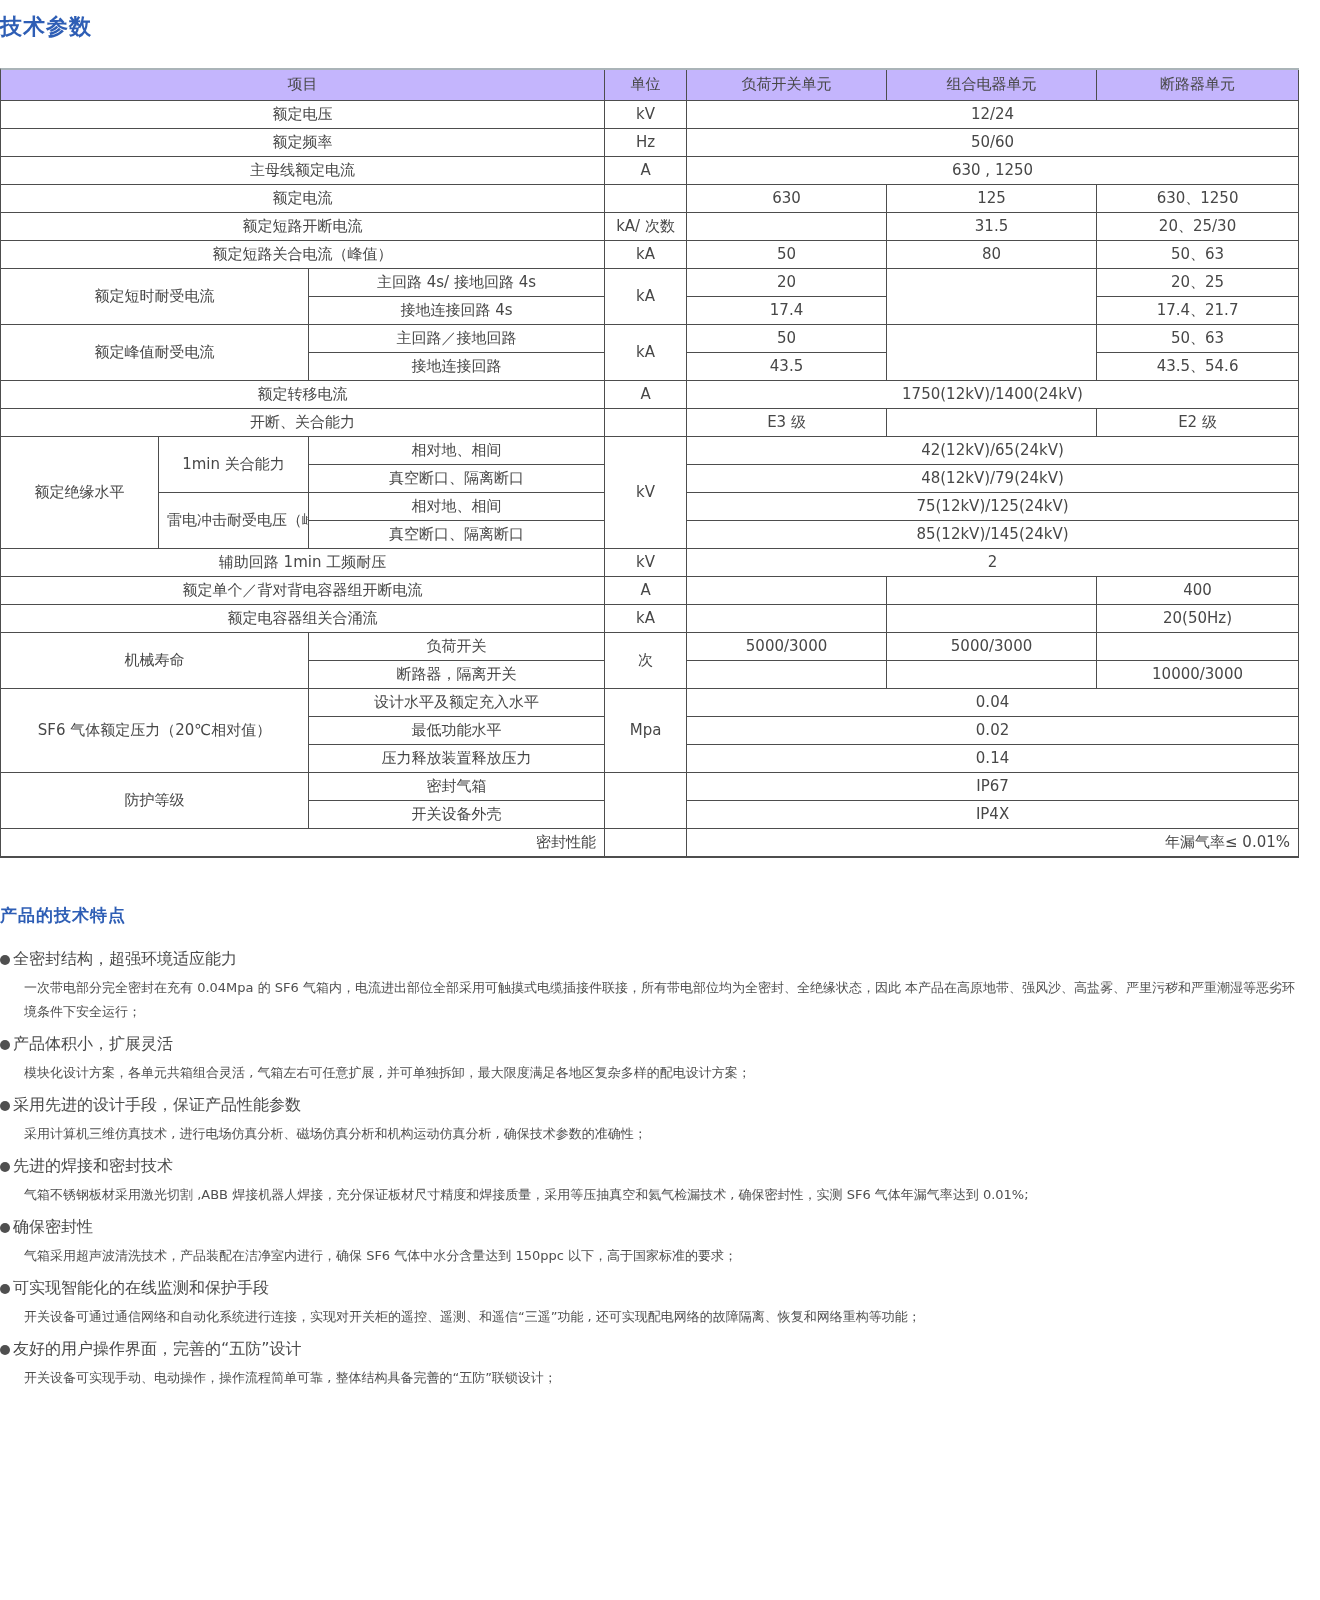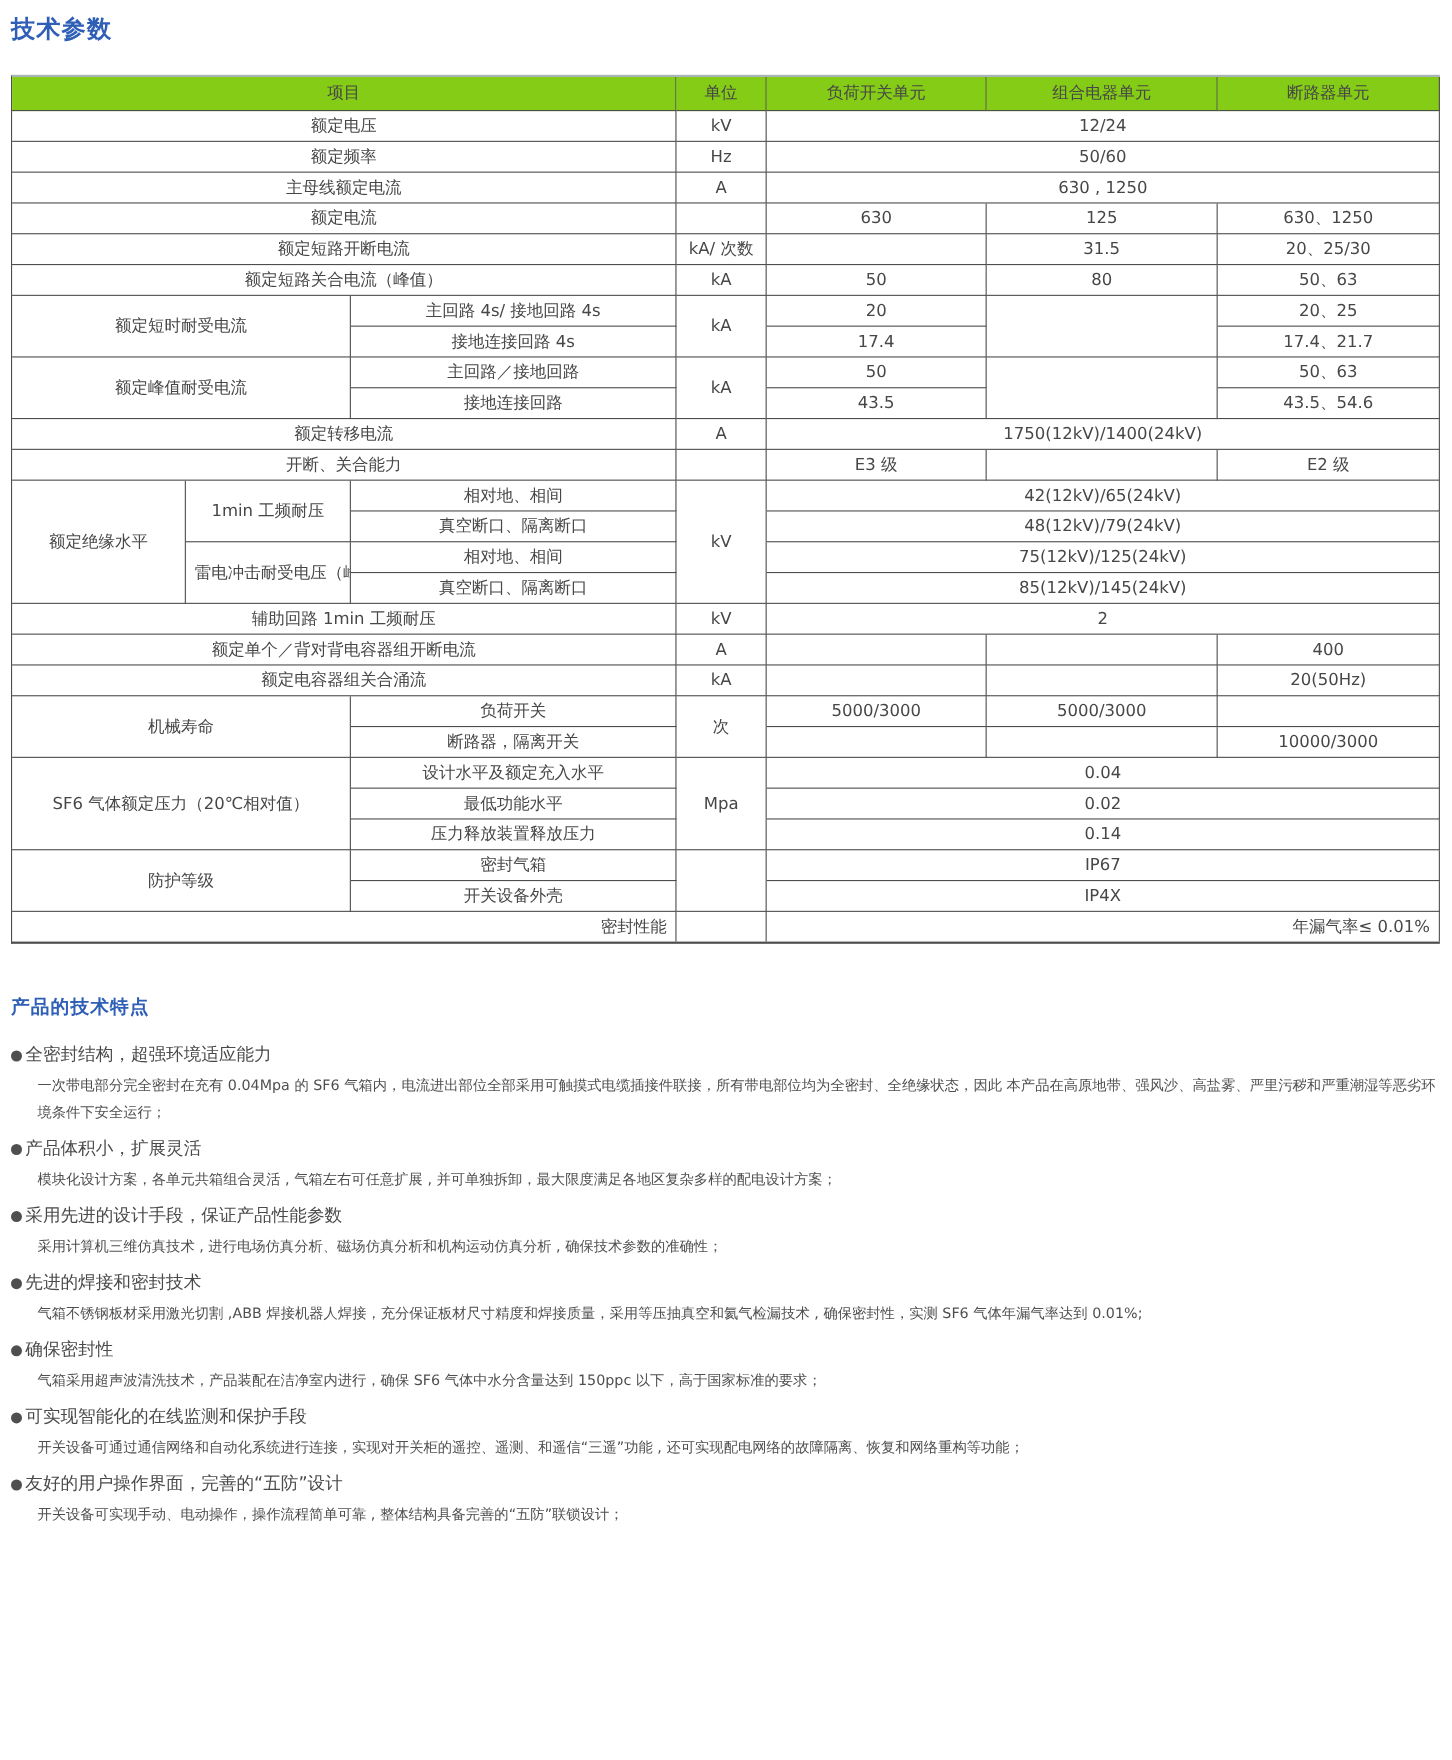--- a/index.html
+++ b/index.html
@@ -2,21 +2,21 @@
 <html lang="zh"><head>
 <meta charset="utf-8">
 <style>
   html,body{margin:0;padding:0;background:#ffffff;}
   body{
     width:1320px;height:1600px;overflow:hidden;
     font-family:"DejaVu Sans","Liberation Sans",sans-serif;
     color:#4a4a4a;
     -webkit-font-smoothing:antialiased;
   }
-  .page{padding:8px 12px 0 10px;}
+  .page{padding:8px 12px 0 0;}
   .section-title{
     color:#2e5eb5;
     font-size:22px;
     font-weight:bold;
     margin:4px 0 0 0;
     letter-spacing:1px;
   }
   .t1{margin-bottom:26px;}
   .t2{margin:46px 0 22px 0;font-size:17px;}
 
@@ -37,21 +37,21 @@
     padding:3px 8px;
     height:21px;
     line-height:1.3;
     text-align:center;
     font-weight:normal;
     overflow:hidden;
     white-space:nowrap;
   }
   table.spec tr:last-child td{border-bottom:none;text-align:right;}
   table.spec th{
-    background:#84cc16;
+    background:#c4b5fd;
     height:24px;
   }
   td.l, th.l{text-align:left;padding-left:13px;}
   td.wrap{white-space:normal;line-height:1.25;}
   td.lb{border-bottom-color:#a6a6a6;}
 
   .features{margin-top:6px;}
   .feature-title{
     display:flex;
     align-items:center;
@@ -178,21 +178,21 @@
     <tr>
       <td class="l" colspan="3">开断、关合能力</td>
       <td></td>
       <td>E3 级</td>
       <td></td>
       <td>E2 级</td>
     </tr>
 
     <tr>
       <td class="l" rowspan="4">额定绝缘水平</td>
-      <td class="l wrap" rowspan="2">1min 工频耐压</td>
+      <td class="l wrap" rowspan="2">1min 关合能力</td>
       <td class="l lb">相对地、相间</td>
       <td rowspan="4">kV</td>
       <td class="lb" colspan="3">42(12kV)/65(24kV)</td>
     </tr>
     <tr>
       <td class="l">真空断口、隔离断口</td>
       <td colspan="3">48(12kV)/79(24kV)</td>
     </tr>
     <tr>
       <td class="l wrap" rowspan="2">雷电冲击耐受电压（峰值）</td>

